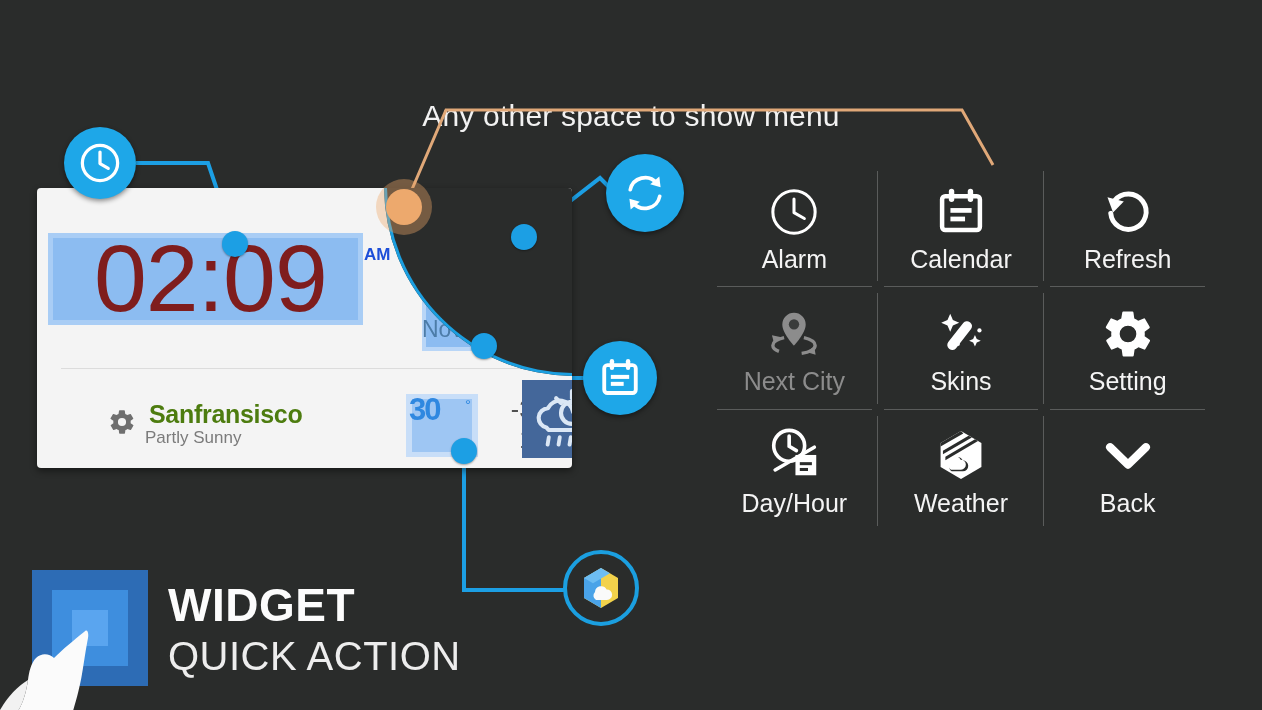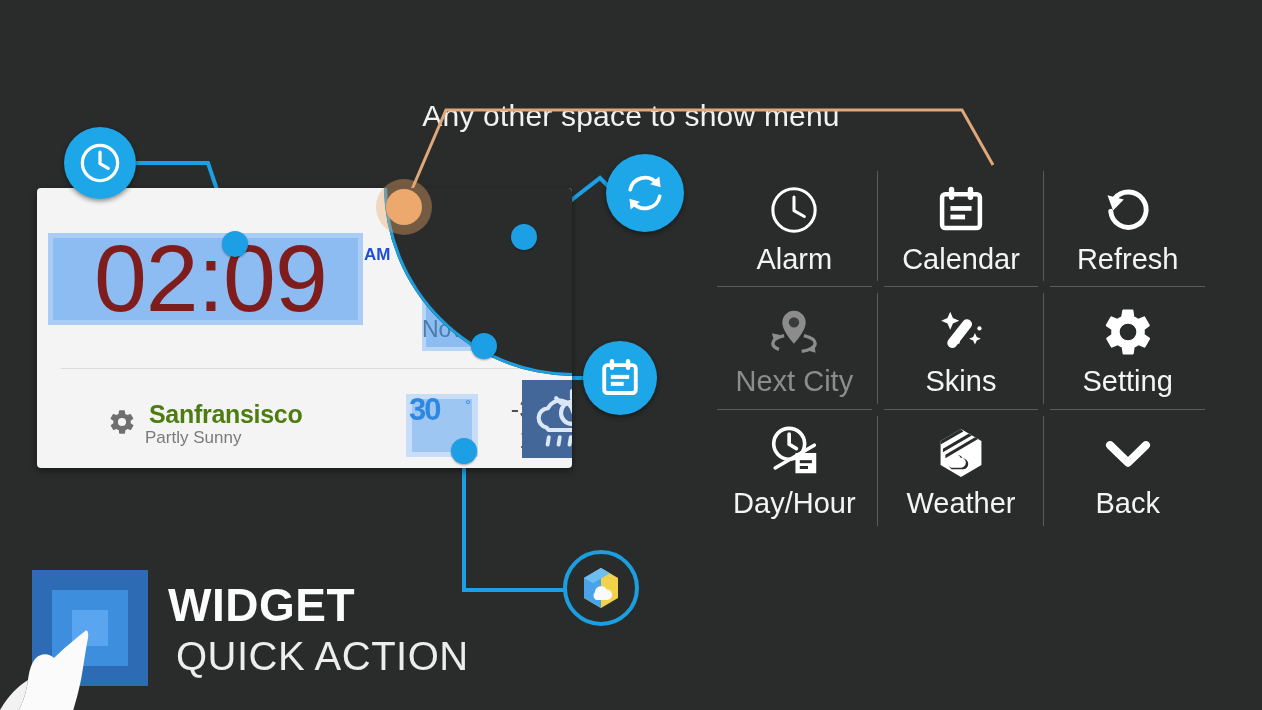--- a/index.html
+++ b/index.html
@@ -145,21 +145,21 @@
     grid-template-rows:1fr 1fr 1fr;
   }
   .cell {
     position:relative;
     display:flex; flex-direction:column;
     align-items:center; justify-content:center;
     gap:8px;
     color:#f4f4f4;
   }
   .cell .ico { height:58px; display:flex; align-items:flex-end; justify-content:center; }
-  .cell .lbl { font-size:29px; font-weight:400; line-height:1; }
+  .cell .lbl { font-size:25px; font-weight:400; line-height:1; }
   .cell.dim { color:#8c8c8c; }
   .cell.vsep::after {
     content:""; position:absolute; right:0; top:6px; bottom:6px; width:1px; background:#5a5c5b;
   }
   .cell.hsep::before {
     content:""; position:absolute; left:6px; right:6px; bottom:0; height:1px; background:#5a5c5b;
   }
 
   
   .brand-icon {
@@ -169,21 +169,21 @@
   .brand-icon .sq2 { position:absolute; left:20px; top:20px; right:20px; bottom:20px; background:#3e8ede; }
   .brand-icon .sq3 { position:absolute; left:40px; top:40px; right:40px; bottom:40px; background:#5aa5ef; }
   .brand-hand { position:absolute; left:-2px; top:614px; width:110px; height:100px; }
 
   .brand-title {
     position:absolute; left:168px; top:578px;
     font-size:46px; font-weight:bold; color:#fcfcfc; letter-spacing:.5px;
   }
   .brand-sub {
     position:absolute; left:168px; top:634px;
-    font-size:40px; font-weight:400; color:#ededed; letter-spacing:.5px;margin-left:8px;
+    font-size:40px; font-weight:400; color:#ededed; letter-spacing:.5px;
   }
 </style>
 </head>
 <body>
 
 <div class="stage">
 
   <div class="headline">Any other space to show menu</div>
 
   <svg class="overlay" viewBox="0 0 1262 710">

